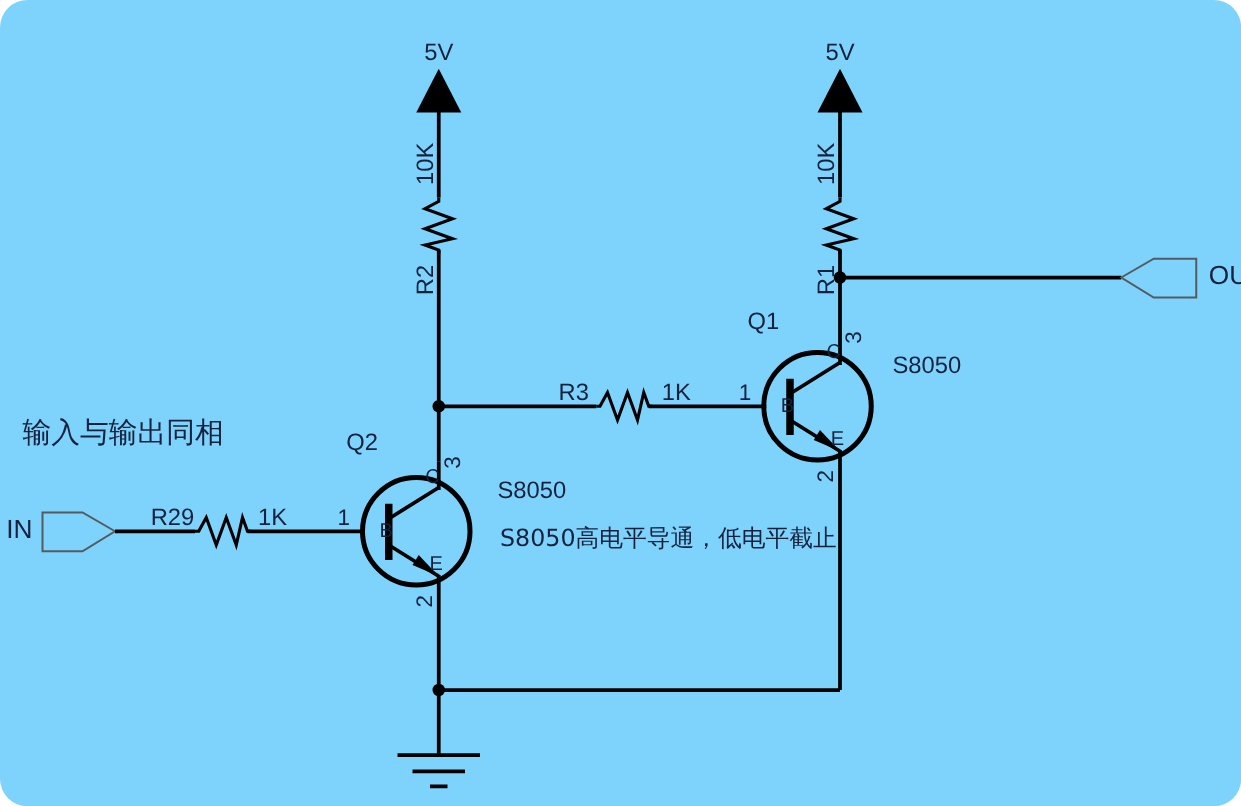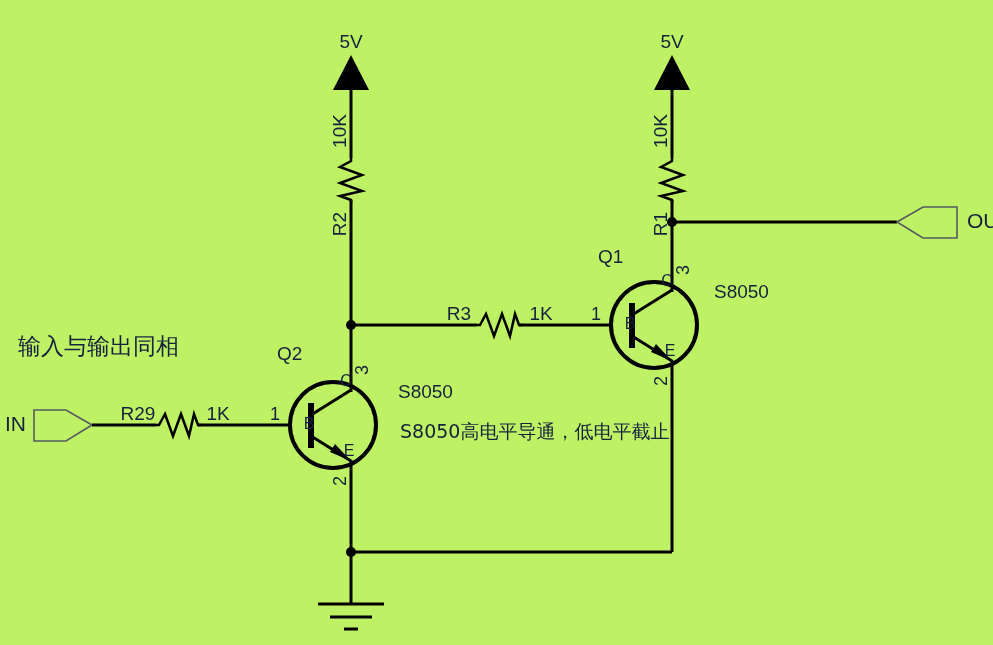--- a/index.html
+++ b/index.html
@@ -7,22 +7,23 @@
     padding: 0;
     background: #ffffff;
   }
   body {
     font-family: "Liberation Sans", sans-serif;
   }
   #schematic-root {
     position: relative;
     width: 993px;
     height: 645px;
-    background: #bef264;
+    background: #7dd3fc;
     overflow: hidden;
+    border-radius: 22px;
   }
   svg#circuit-canvas {
     position: absolute;
     top: 0;
     left: 0;
     width: 993px;
     height: 645px;
     display: block;
   }
   .wire {

